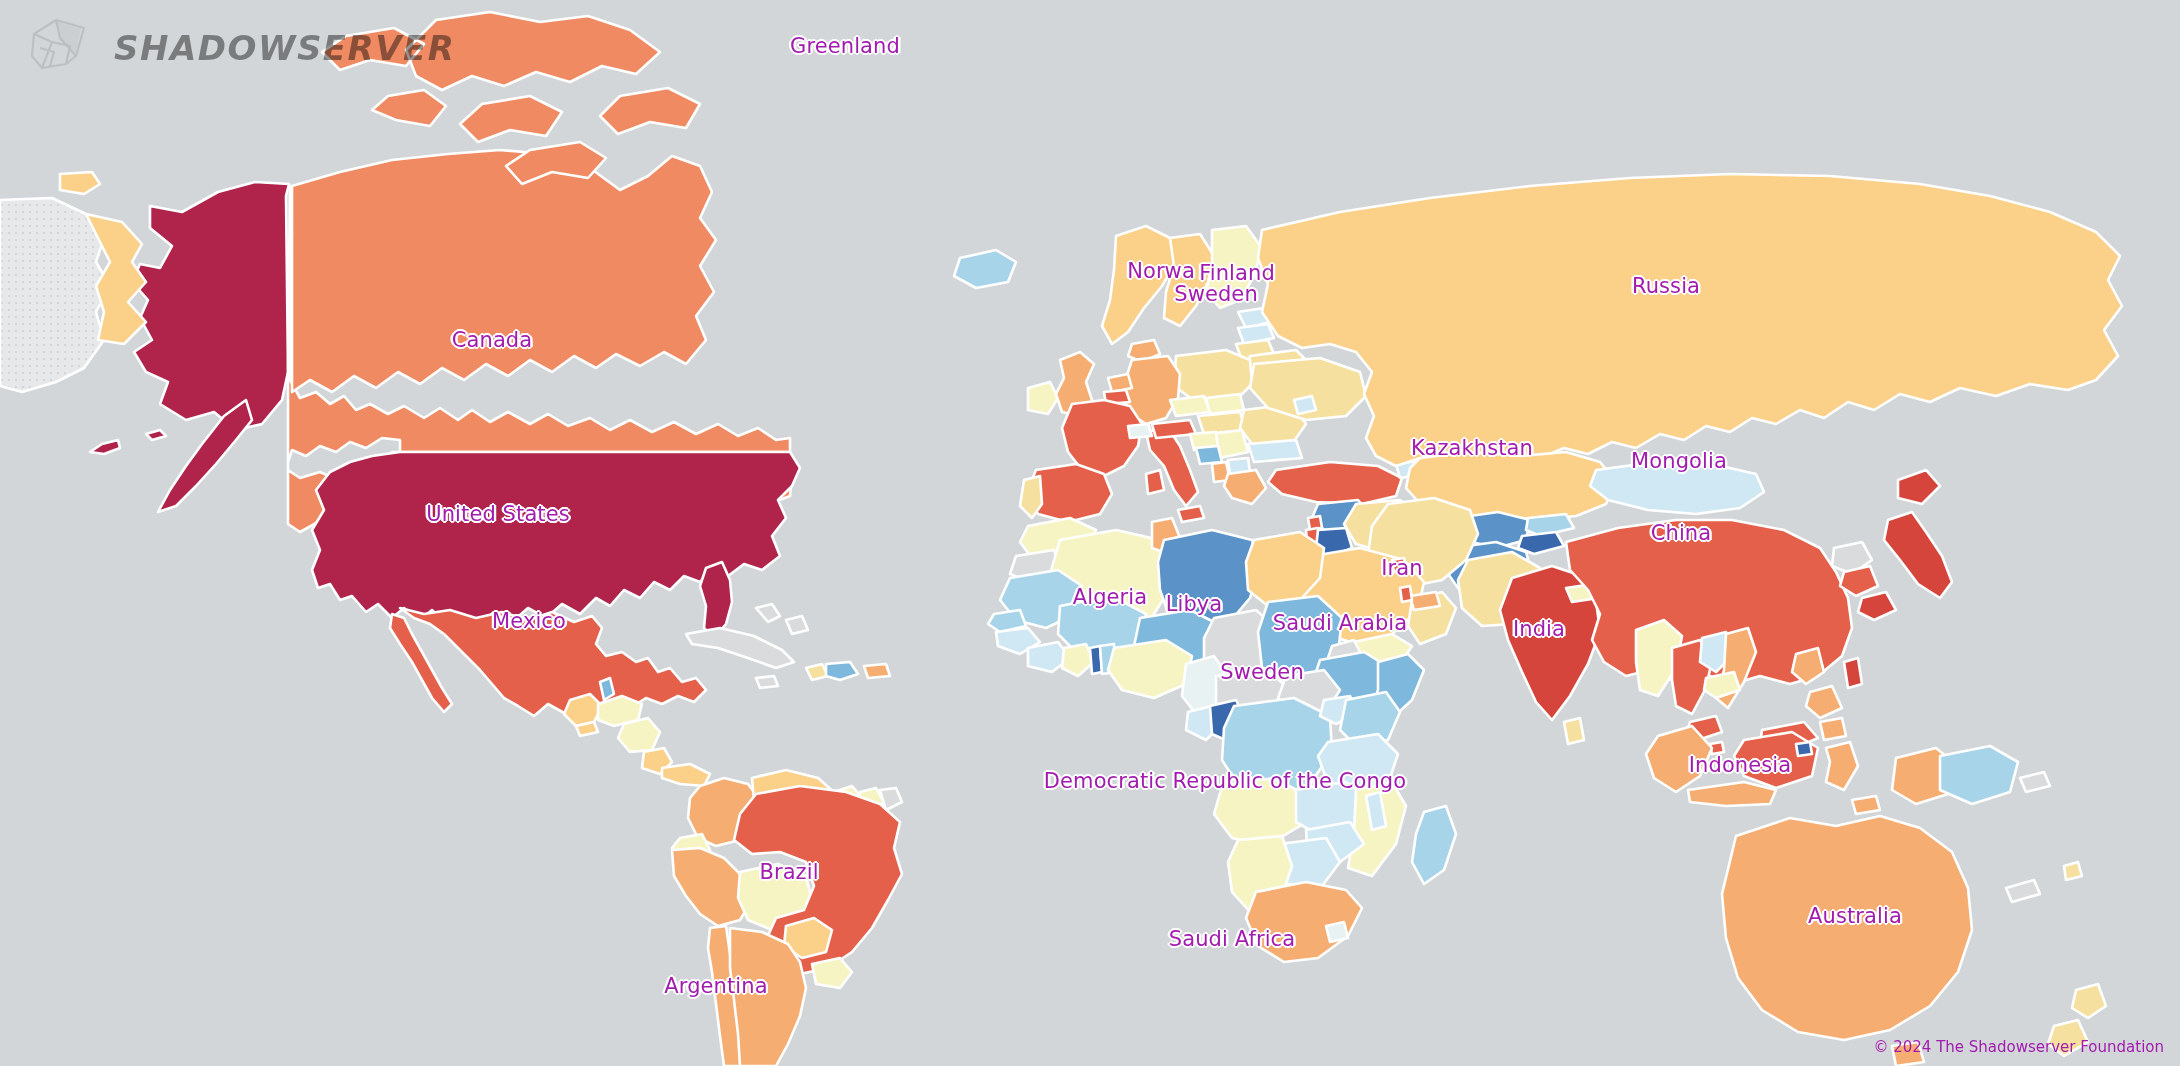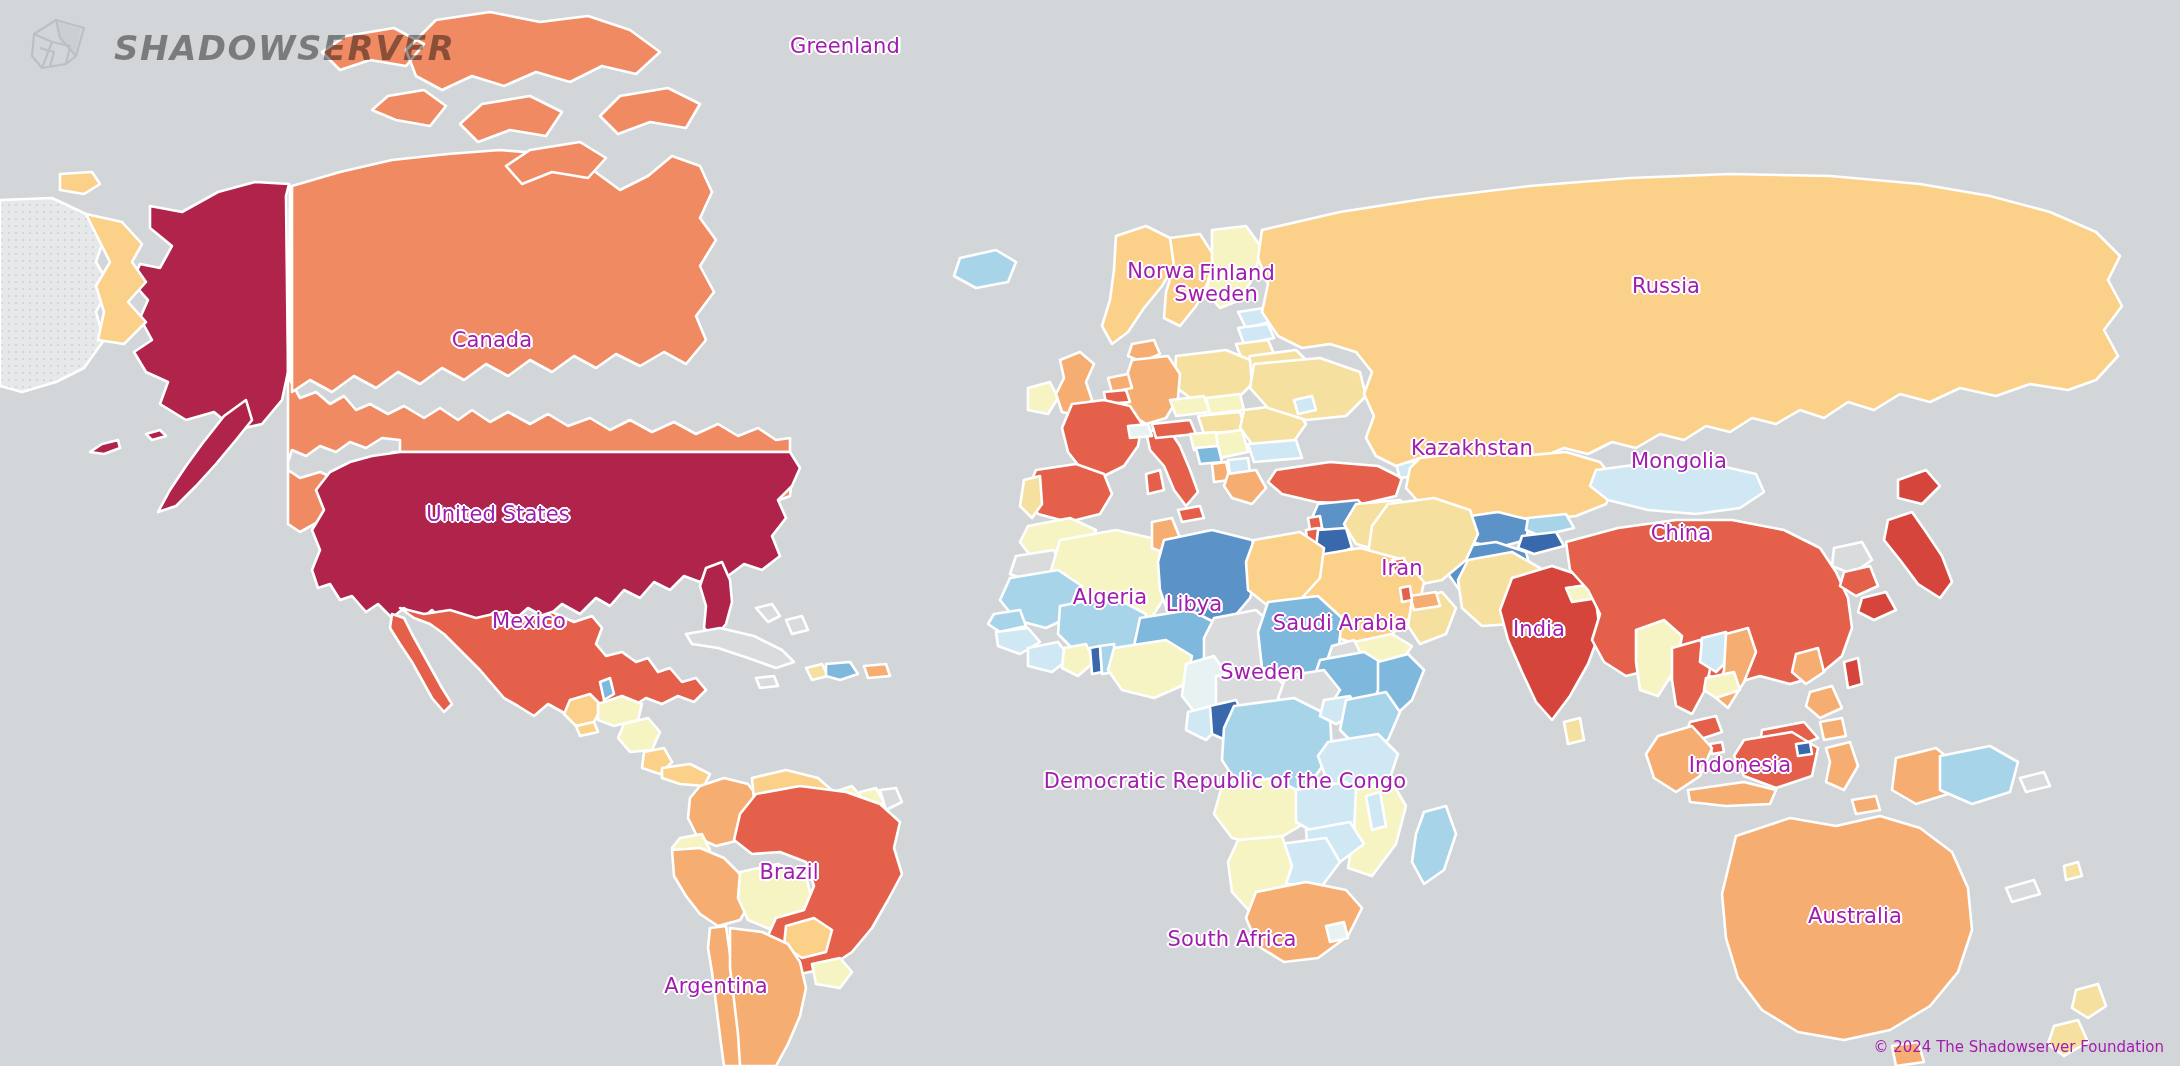--- a/index.html
+++ b/index.html
@@ -371,21 +371,21 @@
         <div class="country-label" style="left: 1472px; top: 448px;">Kazakhstan</div>
         <div class="country-label" style="left: 1679px; top: 461px;">Mongolia</div>
         <div class="country-label" style="left: 1681px; top: 533px;">China</div>
         <div class="country-label" style="left: 1402px; top: 568px;">Iran</div>
         <div class="country-label" style="left: 1539px; top: 629px;">India</div>
         <div class="country-label" style="left: 1110px; top: 597px;">Algeria</div>
         <div class="country-label" style="left: 1194px; top: 604px;">Libya</div>
         <div class="country-label" style="left: 1340px; top: 623px;">Saudi Arabia</div>
         <div class="country-label" style="left: 1262px; top: 672px;">Sweden</div>
         <div class="country-label" style="left: 1225px; top: 781px;">Democratic Republic of the Congo</div>
-        <div class="country-label" style="left: 1232px; top: 939px;">South Africa</div>
+        <div class="country-label" style="left: 1232px; top: 939px;">Saudi Africa</div>
         <div class="country-label" style="left: 1740px; top: 765px;">Indonesia</div>
         <div class="country-label" style="left: 1855px; top: 916px;">Australia</div>
       </div>
   </div>
 
   <div id="watermark">
     <svg width="72" height="64" viewBox="0 0 72 64">
       <g fill="none" stroke="#9ea2a5" stroke-width="2.2" stroke-linejoin="round">
         <path d="M8,18 L30,4 L58,12 L50,40 L40,48 L16,52 L6,40 Z"></path>
         <path d="M30,4 L34,22 L50,40"></path>

